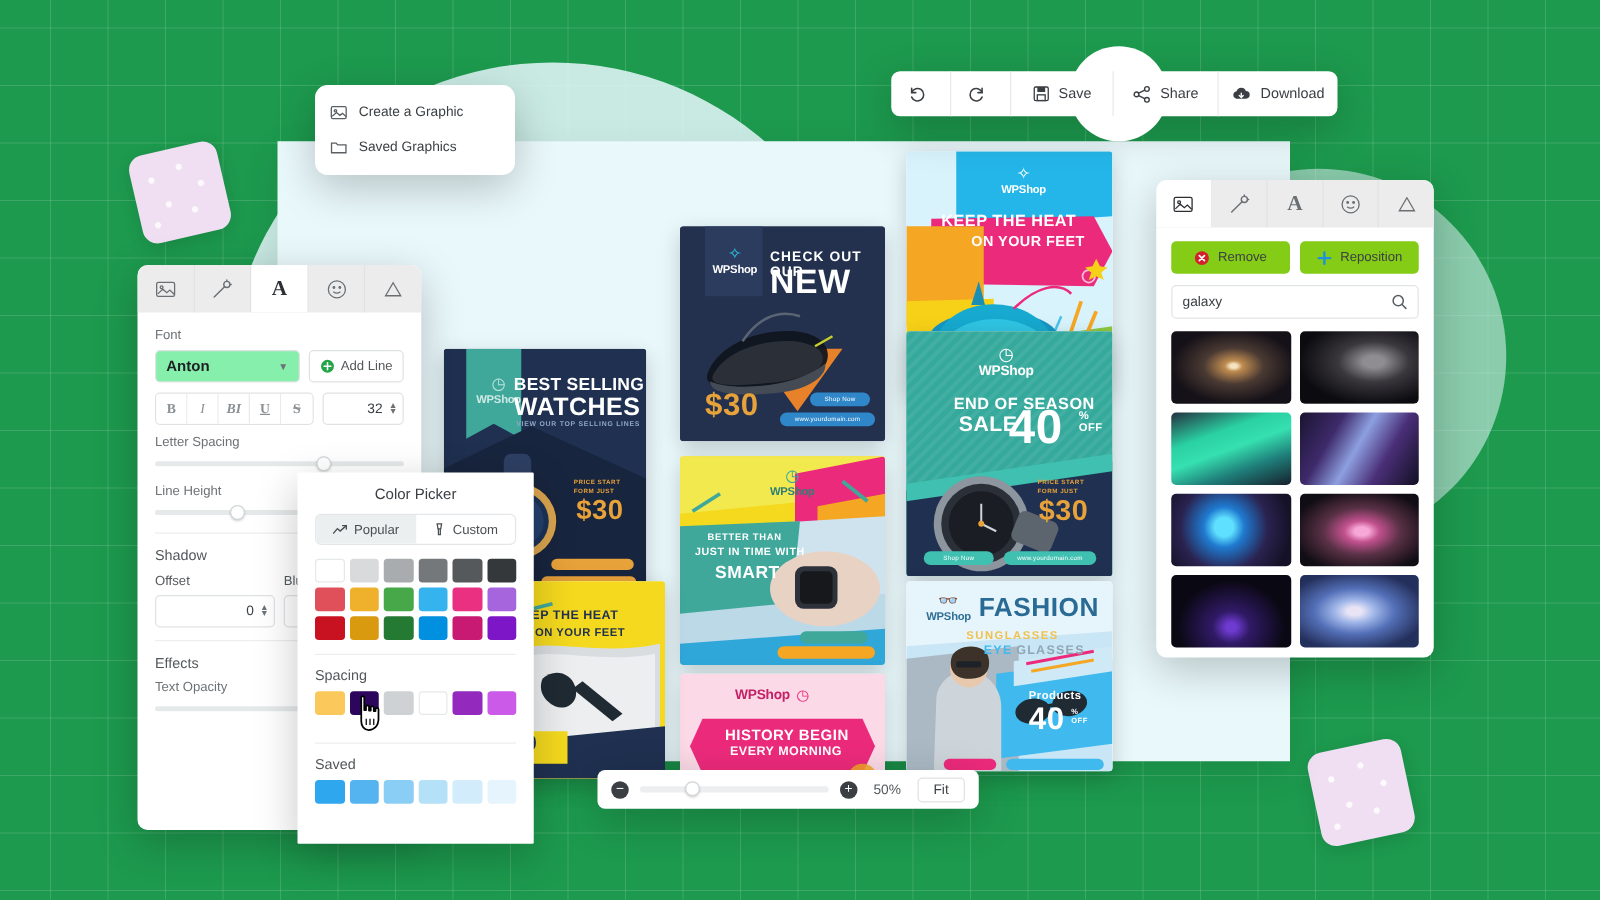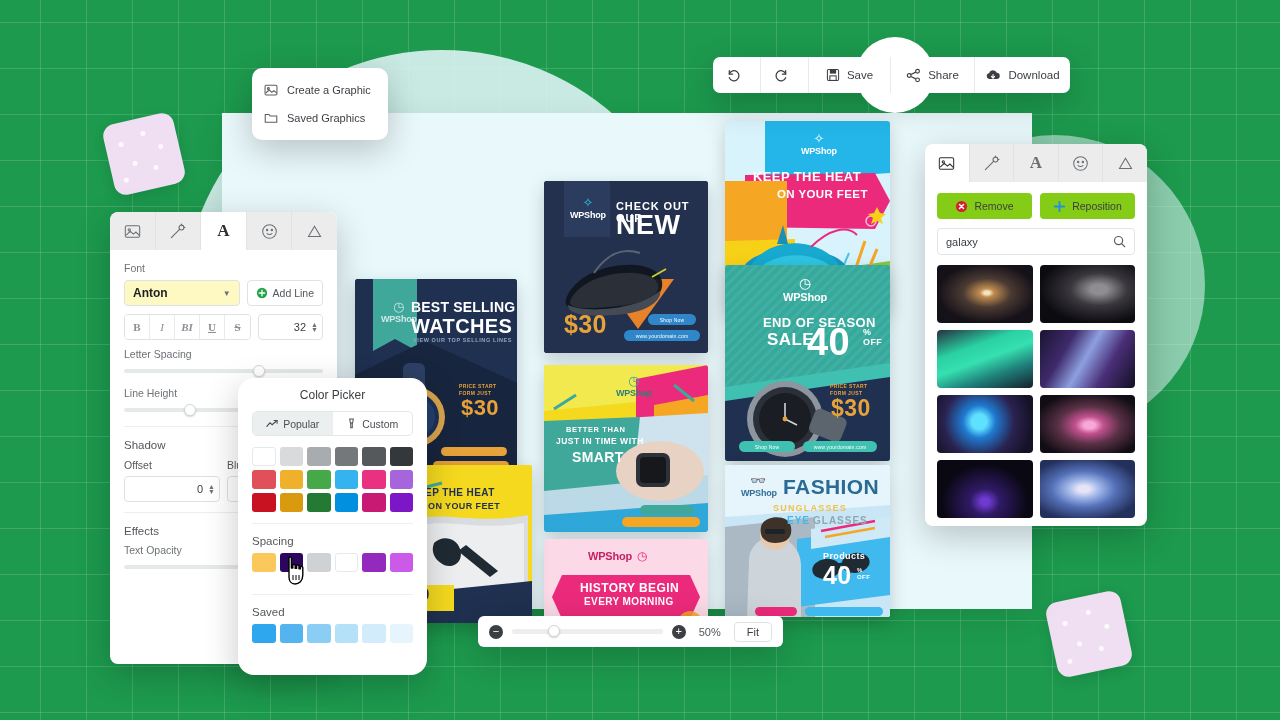--- a/index.html
+++ b/index.html
@@ -56,21 +56,21 @@
     box-shadow: 0 10px 30px rgba(0,0,0,.10);
   }
 
   
   .panel {
     position: absolute; background: #fff; border-radius: 10px;
     box-shadow: 0 10px 34px rgba(0,0,0,.22);
   }
 
   
-  .menu { left: 252px; top: 68px; width: 136px; padding: 8px 0; }
+  .menu { left: 252px; top: 68px; width: 160px; padding: 8px 0; }
   .menu-item {
     display: flex; align-items: center; gap: 9px;
     padding: 7px 12px; font-size: 11px; color: #3b3f43; cursor: pointer;
   }
 
   
   .toolbar {
     left: 713px; top: 57px; width: 357px; height: 36px;
     display: flex; align-items: center; border-radius: 7px;
   }
@@ -99,21 +99,21 @@
     cursor: pointer; color: #6a6f74; border-right: 1px solid #e2e2e2;
   }
   .tab:last-child { border-right: none; }
   .tab.active { background: #fff; color: #2b2f33; }
   .tp-body { padding: 12px 14px 0; }
   .lbl { font-size: 10.5px; color: #6d7276; margin-bottom: 6px; }
   .row { display: flex; gap: 7px; margin-bottom: 8px; }
   .select {
     flex: 1; height: 26px; border: 1px solid #dfe2e4; border-radius: 4px;
     display: flex; align-items: center; justify-content: space-between;
-    padding: 0 8px; font-size: 12px; font-weight: 700; color: #1d2024; cursor: pointer; background:#fef9c3;
+    padding: 0 8px; font-size: 12px; font-weight: 700; color: #1d2024; cursor: pointer; background:#86efac;
   }
   .btn-outline {
     height: 26px; border: 1px solid #dfe2e4; border-radius: 4px; background: #fff;
     display: flex; align-items: center; justify-content: center; gap: 5px;
     padding: 0 8px; font-size: 10.5px; color: #53585c; cursor: pointer; white-space: nowrap;
   }
   .seg { display: flex; border: 1px solid #dfe2e4; border-radius: 4px; overflow: hidden; }
   .seg > div {
     width: 25px; height: 24px; display: flex; align-items: center; justify-content: center;
     font-size: 11px; color: #8b9094; border-right: 1px solid #e8eaec; cursor: pointer; background:#fff;
@@ -137,21 +137,21 @@
   .slider { position: relative; height: 4px; background: #e6e9ea; border-radius: 2px; }
   .knob {
     position: absolute; top: -4px; width: 12px; height: 12px; border-radius: 50%;
     background: #fff; border: 1px solid #d2d6d8; box-shadow: 0 1px 2px rgba(0,0,0,.18);
   }
   .hr { height: 1px; background: #eceef0; margin: 10px 0 12px; }
   .mini-col { flex: 1; }
   .mini-col .lbl { font-size: 10.5px; color: #53585c; margin-bottom: 5px; }
 
   
-  .picker { left: 238px; top: 378px; width: 189px; height: 297px; padding: 10px 14px; border-radius: 16px; }
+  .picker { left: 238px; top: 378px; width: 189px; height: 297px; padding: 10px 14px; border-radius: 1px; }
   .picker-title { text-align: center; font-size: 12px; color: #3b3f43; margin-bottom: 9px; }
   .pick-tabs { display: flex; background: #fff; border: 1px solid #e4e7e9; border-radius: 5px; overflow: hidden; margin-bottom: 11px; }
   .pick-tab {
     flex: 1; height: 23px; display: flex; align-items: center; justify-content: center; gap: 5px;
     font-size: 10.5px; color: #4a4f53; cursor: pointer;
   }
   .pick-tab.on { background: #eceff0; }
   .sw-grid { display: grid; grid-template-columns: repeat(6, 1fr); gap: 4px; }
   .sw { height: 19px; border-radius: 3px; }
   .sw.white { border: 1px solid #e6e9ea; }

